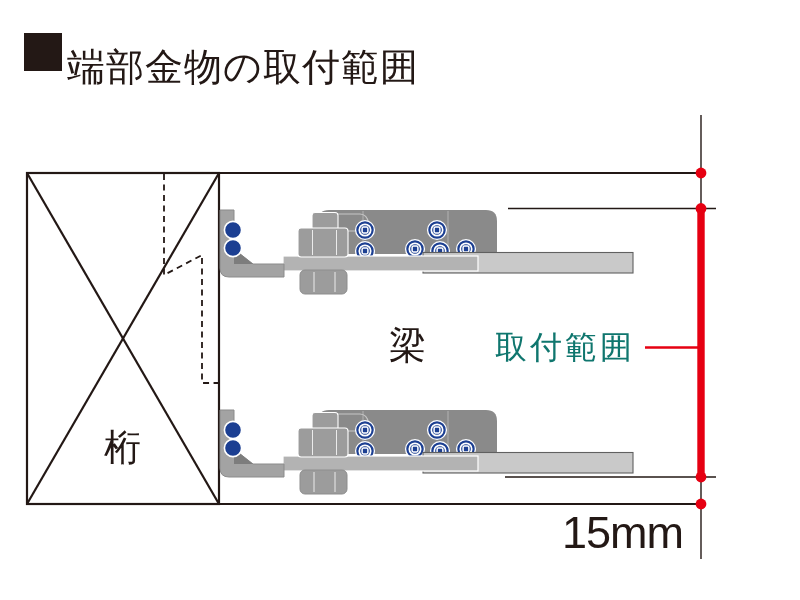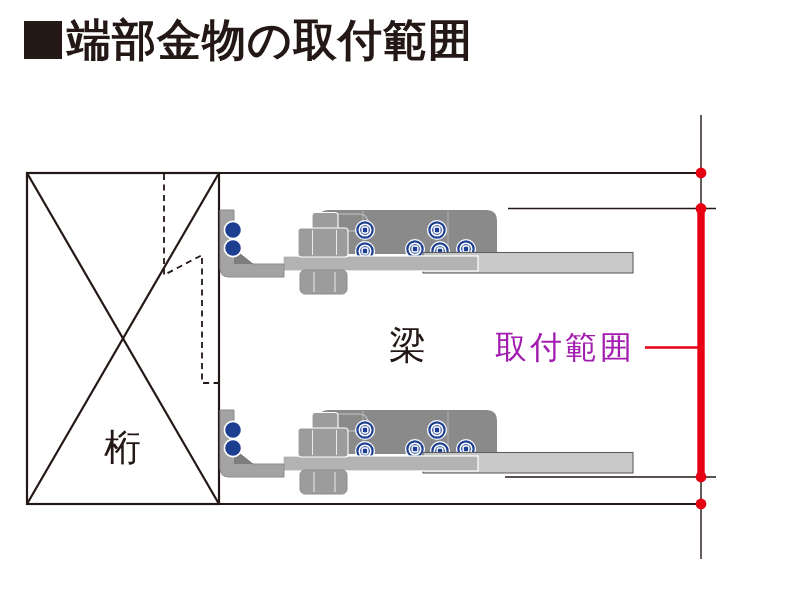--- a/index.html
+++ b/index.html
@@ -4,24 +4,24 @@
 <style>
   html,body{margin:0;padding:0;background:#ffffff;}
   #stage{
     position:relative;width:800px;height:600px;background:#ffffff;overflow:hidden;
     font-family:"Liberation Sans","DejaVu Sans",sans-serif;color:#231815;
   }
   #diagram-svg{position:absolute;left:0;top:0;}
   .lbl{position:absolute;line-height:1;white-space:nowrap;}
   #title-row{position:absolute;left:24px;top:18px;display:flex;align-items:center;}
   .title-square{display:inline-block;width:38px;height:38px;background:#231815;margin-right:5px;flex:0 0 auto;}
-  .title-text{font-size:44px;font-weight:bold;letter-spacing:1px;line-height:1;}
+  .title-text{font-size:38px;font-weight:normal;letter-spacing:1px;line-height:1;margin-top:30px;}
   .dim-label{font-size:45px;letter-spacing:-1px;}
   .part-label{font-size:37px;}
-  .range-label{font-size:32px;letter-spacing:3px;color:#a21caf;font-weight:500;}
+  .range-label{font-size:32px;letter-spacing:3px;color:#0f766e;font-weight:500;}
 </style>
 </head>
 <body>
 
 <div id="stage">
 
   <svg id="diagram-svg" width="800" height="600" viewBox="0 0 800 600">
     <defs>
 
       <g id="fb">
@@ -94,19 +94,20 @@
       <circle cx="701" cy="477" r="5.4" fill="#e60012"></circle>
       <circle cx="701" cy="504" r="5.4" fill="#e60012"></circle>
     </g>
   </svg>
 
   <div id="title-row">
     <span class="title-square"></span>
     <span class="title-text">端部金物の取付範囲</span>
   </div>
 
+  <div class="lbl dim-label" style="left:562px;top:510px;">15mm</div>
 
   <div class="lbl part-label" style="left:389px;top:327px;">梁</div>
   <div class="lbl part-label" style="left:104px;top:429px;">桁</div>
 
   <div class="lbl range-label" style="left:495px;top:331px;">取付範囲</div>
 
 </div>
 
 </body></html>

